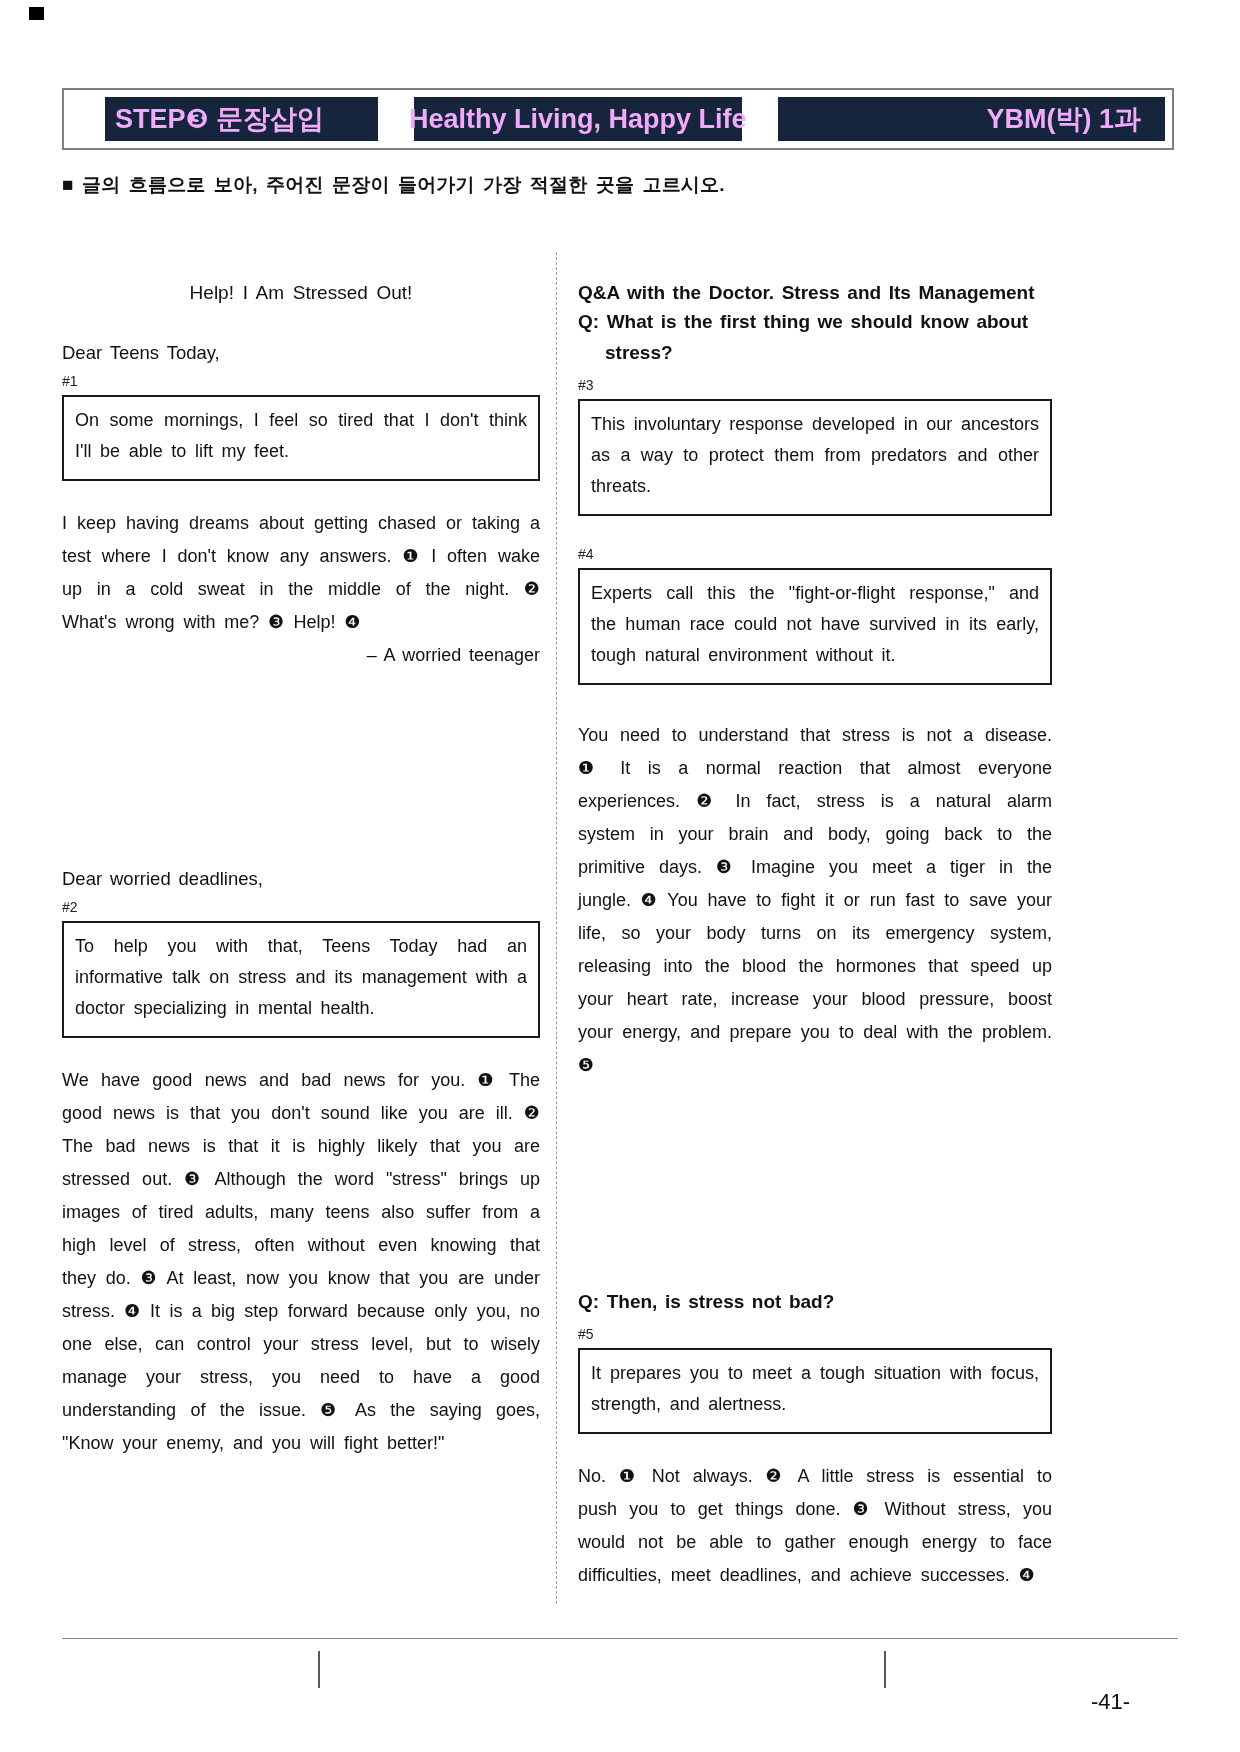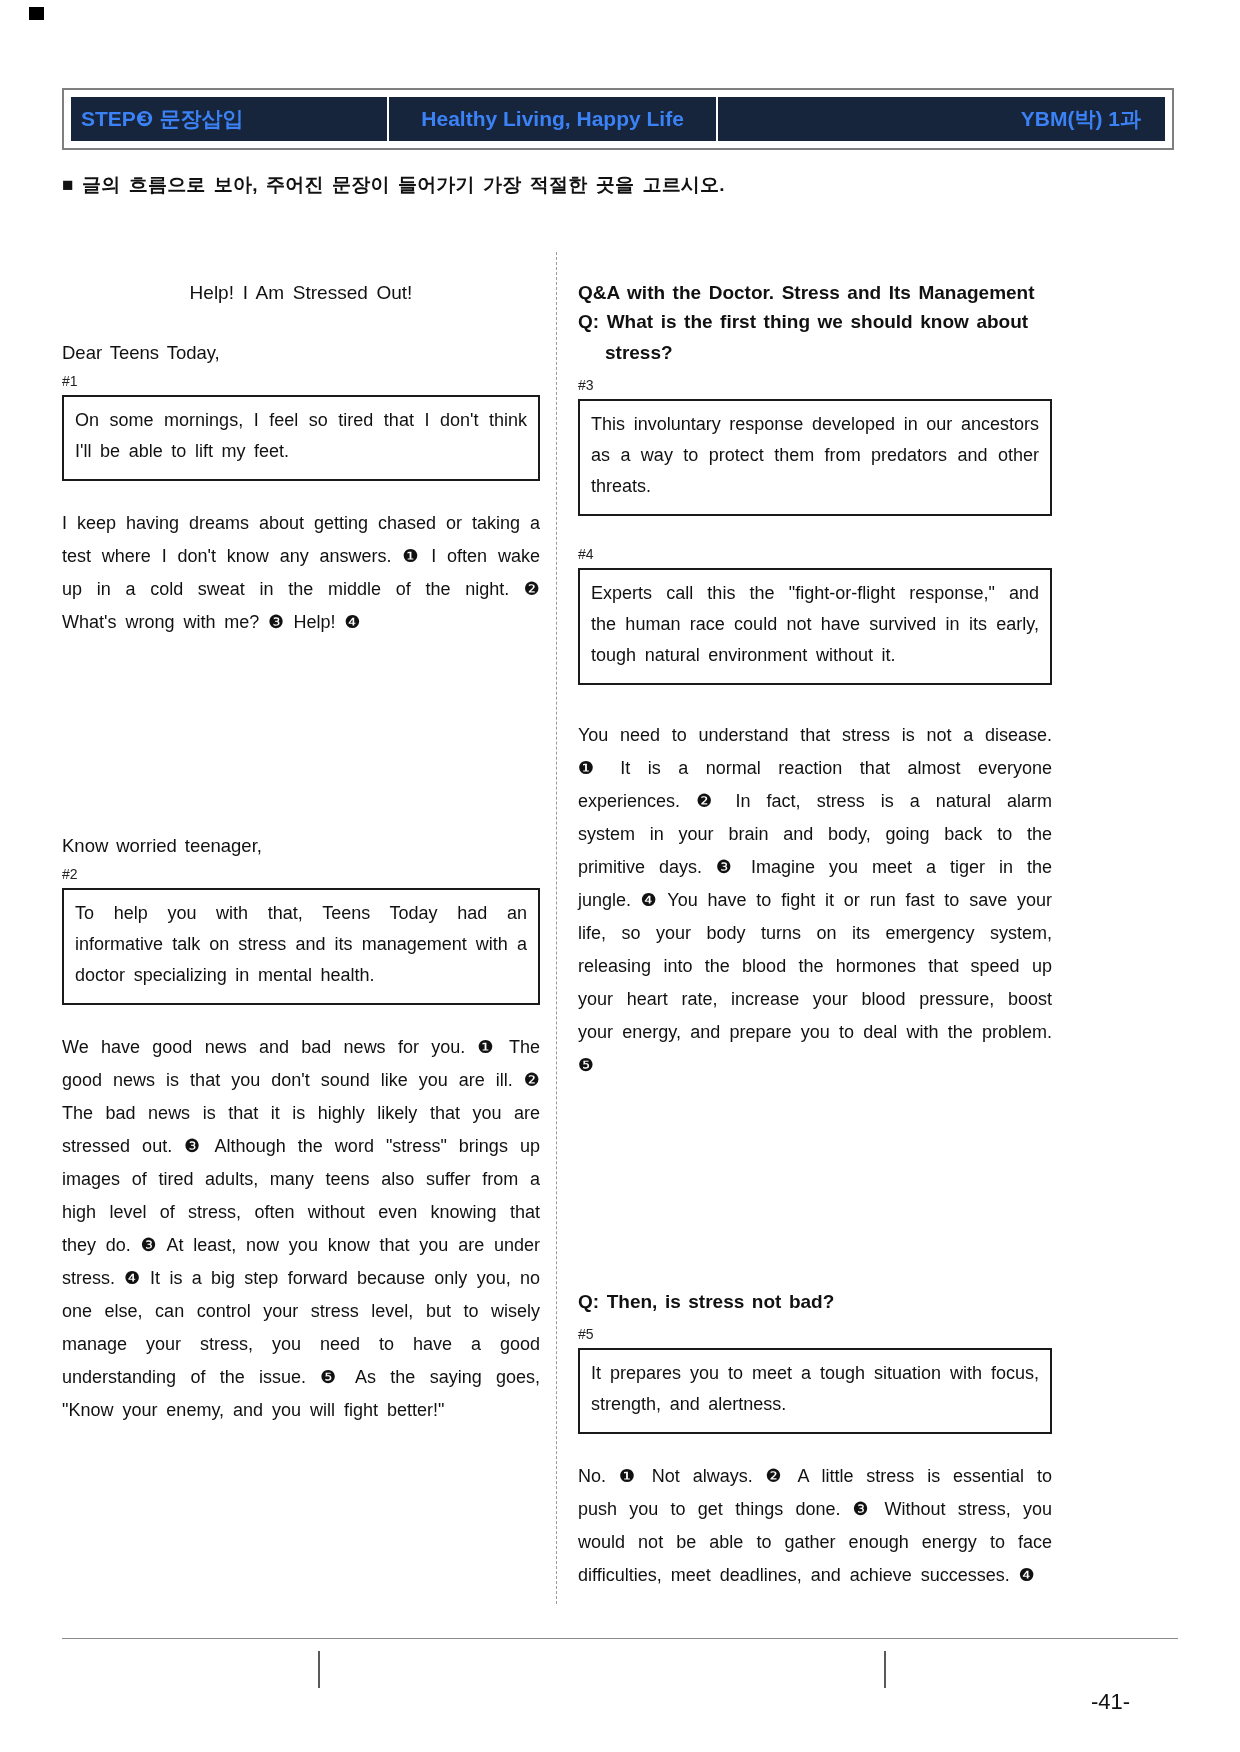--- a/index.html
+++ b/index.html
@@ -15,22 +15,22 @@
   
   .header-box{
     position:absolute;left:62px;top:88px;width:1112px;height:62px;
     border:2px solid #7f7f7f;background:#fff;box-sizing:border-box;
   }
   .header-bar{
     position:absolute;left:7px;top:7px;right:7px;bottom:7px;
     display:flex;background:#fff;
   }
   .header-cell{
-    background:#16243c;color:#3b82f6;font-weight:700;font-size:21px;
-    display:flex;align-items:center;box-sizing:border-box;white-space:nowrap;
+    background:#16243c;color:#f0abfc;font-weight:700;font-size:27px;
+    display:flex;align-items:center;box-sizing:border-box;white-space:nowrap;margin-left:34px;
   }
   .header-cell.left{width:29%;padding-left:10px;justify-content:flex-start;margin-right:2px;}
   .header-cell.center{width:30%;justify-content:center;margin-right:2px;}
   .header-cell.right{width:41%;padding-right:24px;justify-content:flex-end;}
   
   .instruction{
     position:absolute;left:62px;top:172px;width:1116px;
     font-weight:700;font-size:19px;letter-spacing:0.2px;word-spacing:0.15em;
   }
   
@@ -86,21 +86,22 @@
   <div class="instruction">■ 글의 흐름으로 보아, 주어진 문장이 들어가기 가장 적절한 곳을 고르시오.</div>
 
   <div class="divider"></div>
 
   <div class="col col-left">
     <div class="article-title">Help! I Am Stressed Out!</div>
     <div class="salutation sal-1">Dear Teens Today,</div>
     <div class="marker">#1</div>
     <div class="insert-box">On some mornings, I feel so tired that I don't think I'll be able to lift my feet.</div>
     <div class="para">I keep having dreams about getting chased or taking a test where I don't know any answers. ❶ I often wake up in a cold sweat in the middle of the night. ❷ What's wrong with me? ❸ Help! ❹</div>
-    <div class="salutation sal-2">Know worried teenager,</div>
+    <div class="signature">– A worried teenager</div>
+    <div class="salutation sal-2">Dear worried deadlines,</div>
     <div class="marker">#2</div>
     <div class="insert-box">To help you with that, Teens Today had an informative talk on stress and its management with a doctor specializing in mental health.</div>
     <div class="para">We have good news and bad news for you. ❶ The good news is that you don't sound like you are ill. ❷ The bad news is that it is highly likely that you are stressed out. ❸ Although the word "stress" brings up images of tired adults, many teens also suffer from a high level of stress, often without even knowing that they do. ❸ At least, now you know that you are under stress. ❹ It is a big step forward because only you, no one else, can control your stress level, but to wisely manage your stress, you need to have a good understanding of the issue. ❺ As the saying goes, "Know your enemy, and you will fight better!"</div>
   </div>
 
   <div class="col col-right">
     <div class="qa-title">Q&amp;A with the Doctor. Stress and Its Management</div>
     <div class="question">Q: What is the first thing we should know about stress?</div>
     <div class="marker">#3</div>
     <div class="insert-box">This involuntary response developed in our ancestors as a way to protect them from predators and other threats.</div>

